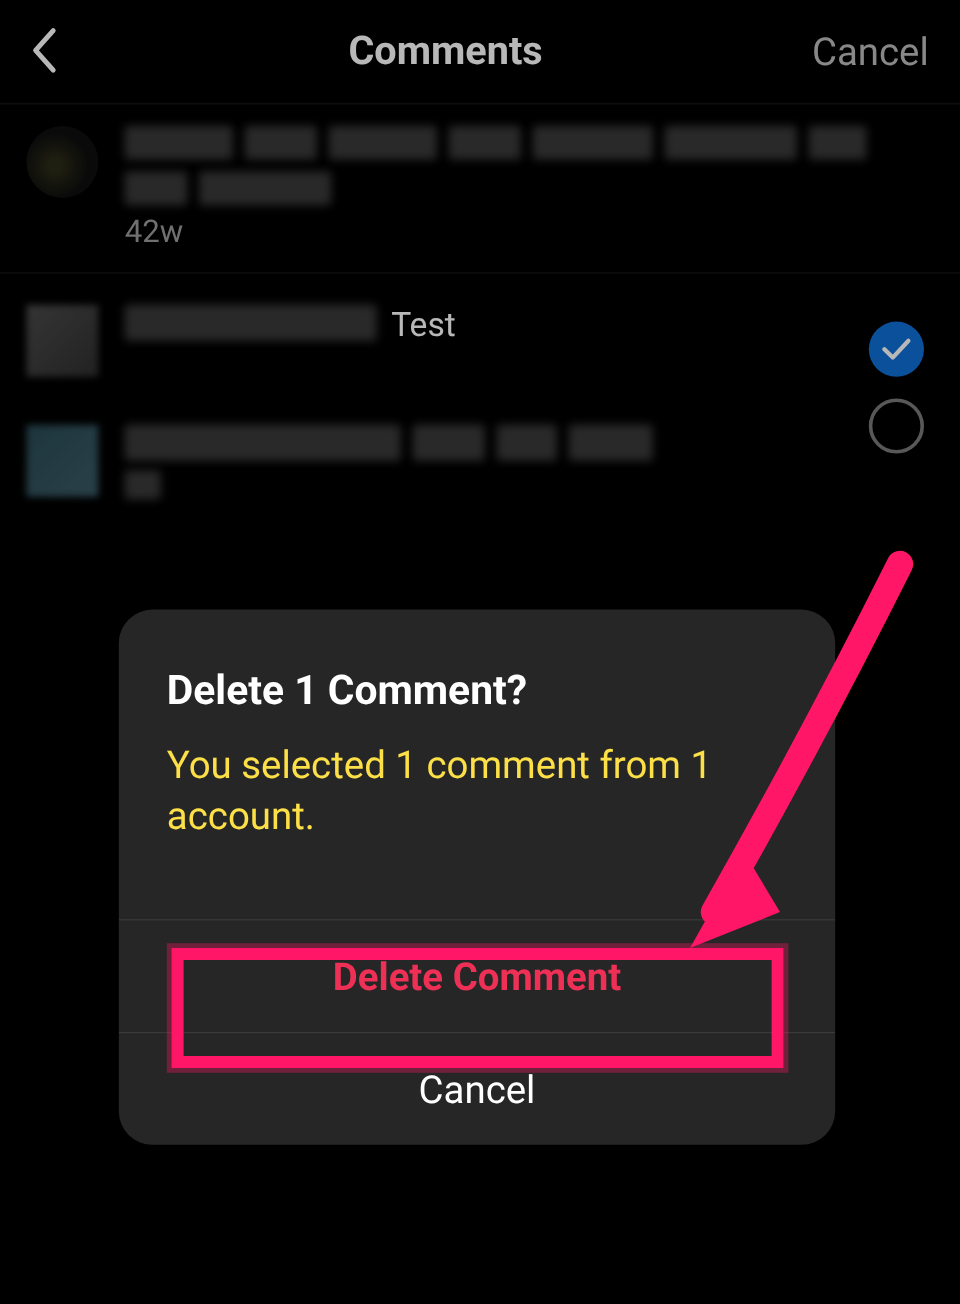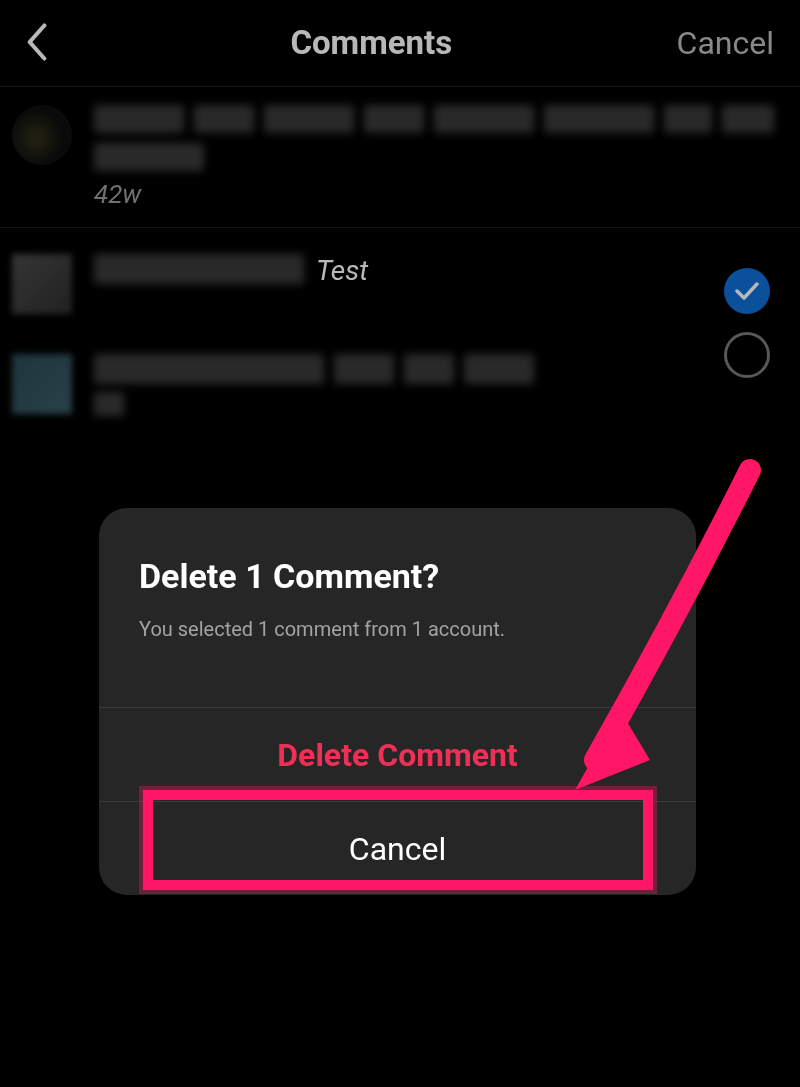--- a/index.html
+++ b/index.html
@@ -40,23 +40,22 @@
       text-align: center;
     }
     .header-cancel {
       font-size: 32px;
       font-weight: 400;
       color: #bdbdbd;
       cursor: pointer;
     }
     .comment-row {
       display: flex;
-      padding: 18px 22px 0 12px;
+      padding: 18px 22px 0 22px;
       position: relative;
-      font-style: italic;
     }
     .avatar {
       width: 60px;
       height: 60px;
       border-radius: 50%;
       flex-shrink: 0;
       margin-right: 22px;
       overflow: hidden;
     }
     .avatar-cat {
@@ -132,22 +131,22 @@
     .modal-header {
       padding: 48px 40px 28px 40px;
     }
     .modal-title {
       font-size: 34px;
       font-weight: 700;
       color: #fff;
       margin-bottom: 20px;
     }
     .modal-sub {
-      font-size: 20px;
-      color: #a3a3a3;
+      font-size: 32px;
+      color: #fde047;
       line-height: 1.35;
     }
     .modal-btn {
       border-top: 1px solid #3a3a3a;
       height: 94px;
       display: flex;
       align-items: center;
       justify-content: center;
       font-size: 32px;
       cursor: pointer;

